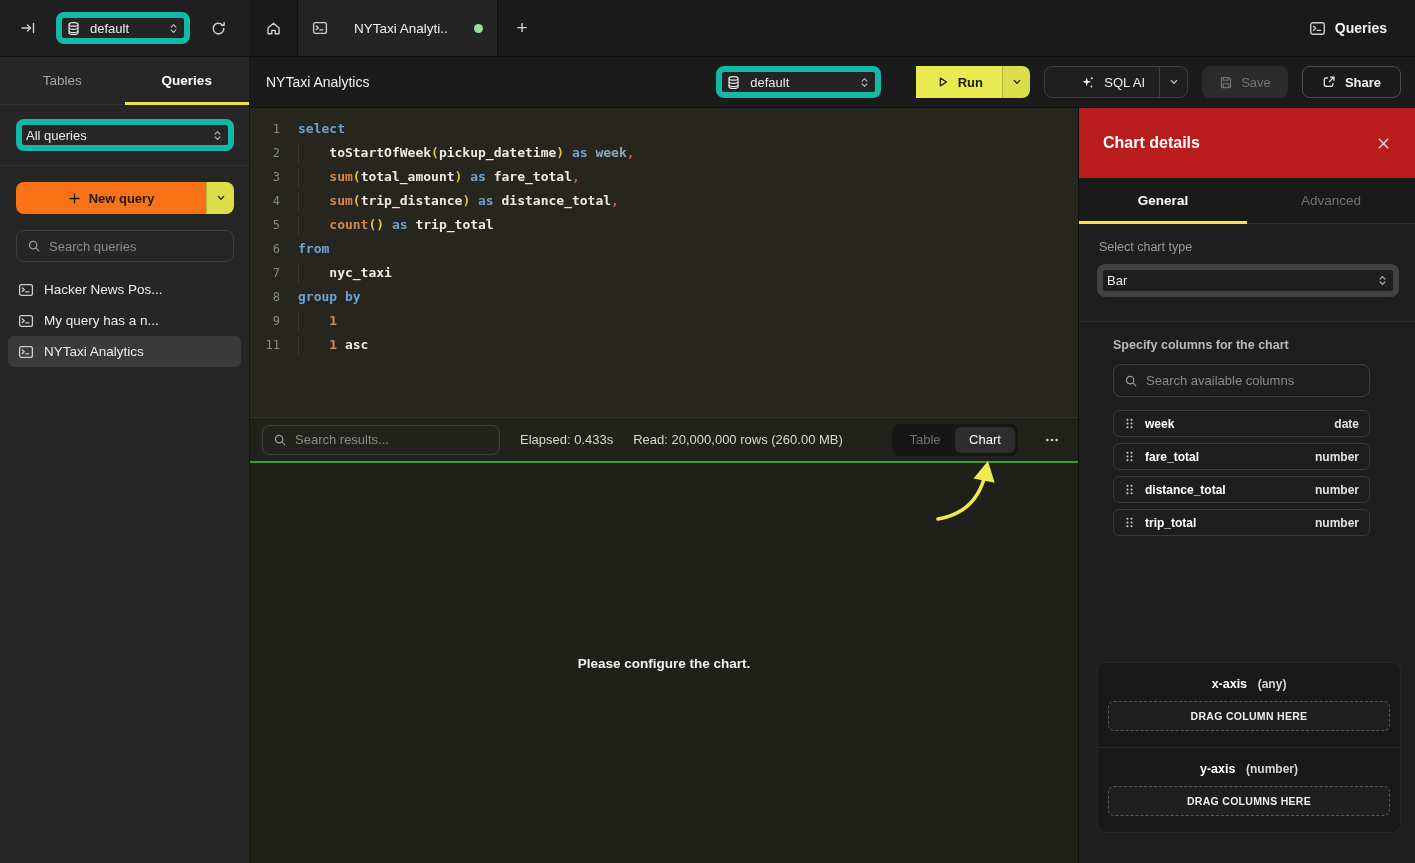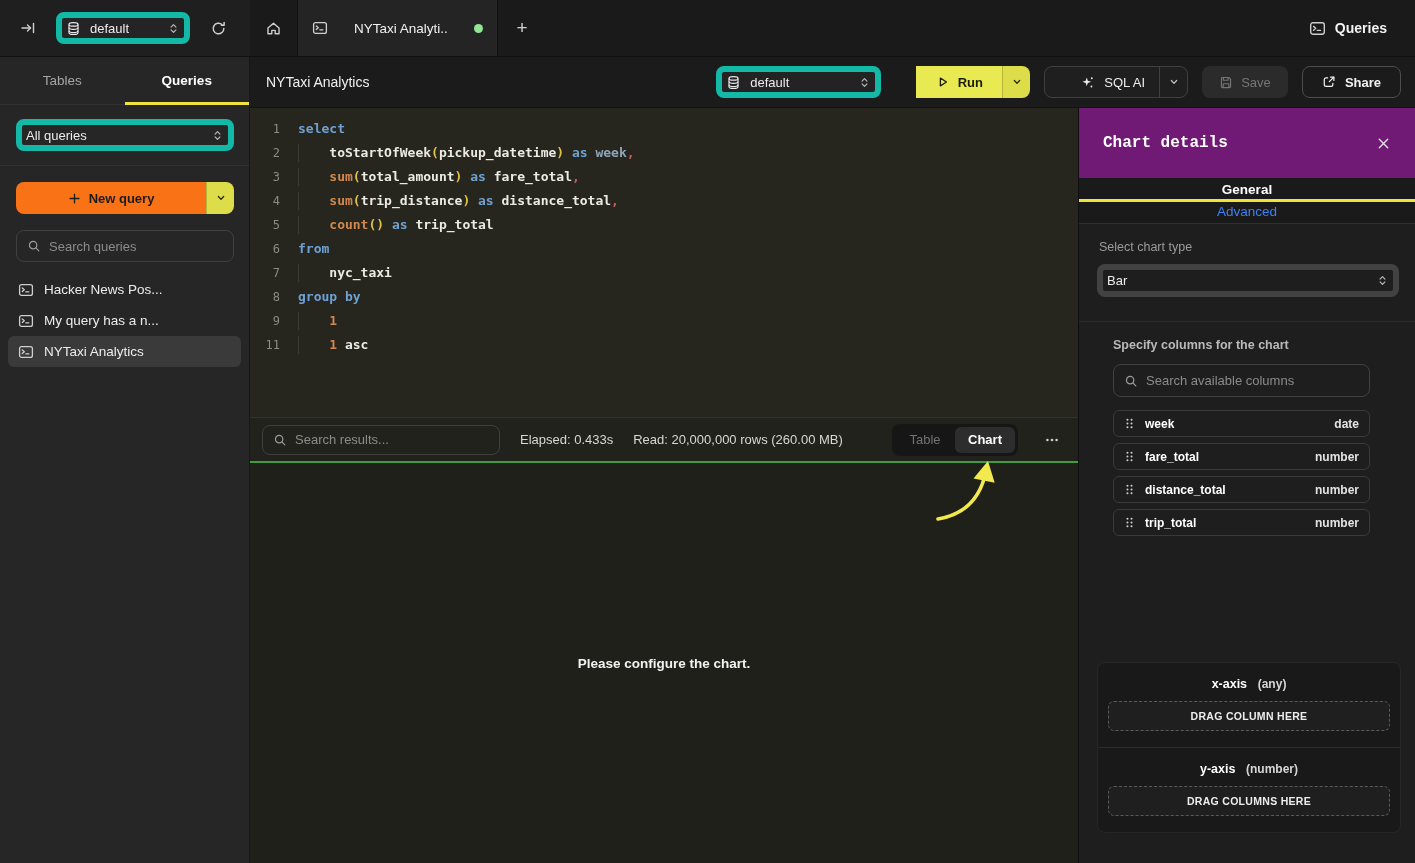--- a/index.html
+++ b/index.html
@@ -72,36 +72,36 @@
   .tok-par { color: #e3c241; }
   .tok-com { color: #c25f54; }
   .tok-pl  { color: #d8d8d2; }
 
   
   #results-bar { left: 250px; top: 417px; width: 828px; height: 44px; background: #22221c; border-top: 1px solid #32322a; display: flex; align-items: center; padding: 0 12px; gap: 20px; }
   #results-search { width: 238px; height: 30px; }
   .meta-text { color: #d8d8d2; font-size: 13px; white-space: nowrap; }
   #view-toggle { margin-left: auto; background: #161616; border-radius: 8px; padding: 3px; display: flex; }
   .seg { height: 26px; min-width: 60px; padding: 0 12px; display: flex; align-items: center; justify-content: center; border-radius: 6px; color: #737373; font-size: 13px; cursor: pointer; }
-  .seg.active { background: #2d2d2d; color: #ffffff; font-weight: 700; }
+  .seg.active { background: #2d2d2d; color: #ffffff; font-weight: 400; }
   #more-results-btn { color: #cfcfcf; }
 
   
   #green-divider { left: 250px; top: 461px; width: 828px; height: 2px; background: #3c9e3c; }
   #chart-area { left: 250px; top: 463px; width: 828px; height: 400px; background: #20201b; display: flex; align-items: center; justify-content: center; }
   #chart-message { font-size: 13.5px; font-weight: 700; color: #f2f2ee; }
   #arrow-annotation { left: 928px; top: 456px; width: 72px; height: 72px; pointer-events: none; }
 
   
   #chart-panel { left: 1078px; top: 108px; width: 337px; height: 755px; background: #1e1e1e; border-left: 1px solid #101010; }
-  #panel-header { height: 70px; background: #701a75; display: flex; align-items: center; padding: 0 24px; font-family: Liberation Mono, monospace; }
+  #panel-header { height: 70px; background: #b91c1c; display: flex; align-items: center; padding: 0 24px; }
   #panel-title { font-size: 16px; font-weight: 700; color: #ffffff; flex: 1; }
   #panel-close { color: #e0e0e0; cursor: pointer; }
-  #panel-tabs { height: 46px; display: flex; background: #1a1a1a; border-bottom: 1px solid #2e2e2e; flex-direction: column; }
-  .panel-tab { flex: 1; display: flex; align-items: center; justify-content: center; font-size: 13.5px; color: #3b82f6; cursor: pointer; position: relative; }
+  #panel-tabs { height: 46px; display: flex; background: #1a1a1a; border-bottom: 1px solid #2e2e2e; }
+  .panel-tab { flex: 1; display: flex; align-items: center; justify-content: center; font-size: 13.5px; color: #737373; cursor: pointer; position: relative; }
   .panel-tab.active { color: #ffffff; font-weight: 700; }
   .panel-tab.active::after { content: ""; position: absolute; left: 0; right: 0; bottom: -1px; height: 3px; background: #f0e43c; }
   .panel-label { color: #9b9b9b; font-size: 12.5px; }
   #chart-type-label { margin: 16px 20px 10px 20px; }
   #chart-type-select { margin: 0 16px 0 18px; background: transparent; border-color: #424242; height: 33px; }
   #panel-divider { margin-top: 24px; height: 1px; background: #2c2c2c; }
   #columns-section { padding: 16px 48px 0 34px; }
   #columns-label { font-weight: 700; color: #b9b9b9; margin-bottom: 12px; }
   #columns-search { width: 257px; height: 33px; margin-bottom: 13px; }
   .col-chip { width: 257px; height: 27px; border: 1px solid #3a3a3a; border-radius: 6px; display: flex; align-items: center; gap: 10px; padding: 0 10px; margin-bottom: 6px; cursor: grab; background: #1e1e1e; }

